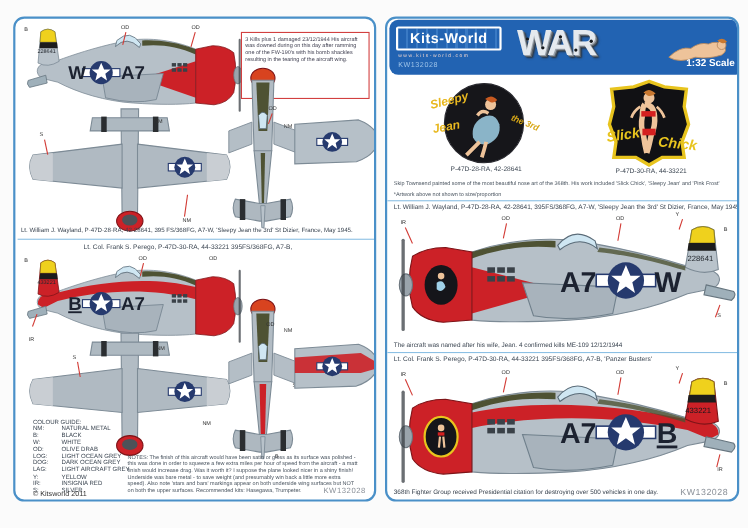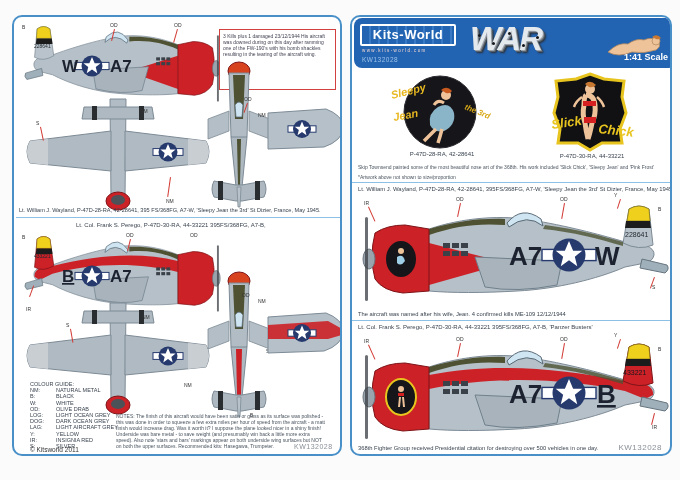--- a/index.html
+++ b/index.html
@@ -15,21 +15,21 @@
   .ann{position:absolute;color:#333;font-size:5px;line-height:5px;}
   .leader{position:absolute;background:#d23a34;width:1px;transform-origin:top left;}
   .divider{position:absolute;height:1px;background:#8cc0e4;}
   
   .hdr{position:absolute;left:2px;top:1px;width:322px;height:50px;background:#2263b2;border-radius:8px;}
   .kw-logo{position:absolute;left:6px;top:6px;width:96px;height:22px;border:2px solid #ffffff;border-radius:2px;
     color:#fff;font-weight:bold;font-size:13px;text-align:center;line-height:18px;letter-spacing:0.5px;
     background:repeating-linear-gradient(90deg,#2263b2 0 7px,#3a7ac4 7px 9px);}
   .kw-url{position:absolute;left:8px;top:30px;color:#f2d7cf;font-size:4.5px;letter-spacing:1.4px;white-space:nowrap;}
   .kw-code{position:absolute;left:8px;top:38px;color:#9cc2e8;font-size:6.5px;letter-spacing:0.5px;}
-  .war{position:absolute;left:116px;top:2px;font-size:33px;font-weight:900;font-style:italic;color:#e4e9ee;
+  .war{position:absolute;left:116px;top:2px;font-size:33px;font-weight:900;color:#e4e9ee;
     text-shadow:1px 1px 0 #9aa2aa,2px 2px 0 #5a6168,3px 3px 2px #2a2f34;letter-spacing:-2px;}
   .birds{position:absolute;left:196px;top:6px;font-family:"DejaVu Serif","Liberation Serif",serif;font-style:italic;
     font-weight:bold;font-size:26px;color:#e03414;text-shadow:0.5px 0.5px 0 #f7c43c,-0.5px -0.5px 0 #f7c43c,1px 2px 2px #5a2000;}
   .scale{position:absolute;right:8px;top:34px;color:#ffffff;font-weight:bold;font-size:9px;}
   .hole{position:absolute;width:3px;height:3px;border-radius:50%;background:#14181c;box-shadow:0.5px 0.5px 0 #fff8;}
   
   .badge-label{position:absolute;color:#3a4450;font-size:6px;white-space:nowrap;text-align:center;}
   
   .redbox{position:absolute;left:205px;top:12px;width:117px;height:61px;border:1px solid #d24040;background:#fff;
     padding:3px;color:#445;font-size:5px;line-height:6px;}
@@ -296,21 +296,21 @@
       <span class="hole" style="left:124px;top:16px;"></span>
         <span class="hole" style="left:138px;top:24px;"></span>
       <span class="hole" style="left:154px;top:14px;"></span>
         <span class="hole" style="left:168px;top:26px;"></span>
       <span class="hole" style="left:182px;top:18px;"></span>
       <svg style="left:252px;top:10px;" width="58" height="34" viewBox="0 0 58 34">
         <path d="M2,24 Q12,14 22,16 Q30,10 38,12 Q46,8 52,14 Q56,18 50,22 Q38,26 26,24 Q12,30 2,24 Z" fill="#eec39a" stroke="#b88a5e" stroke-width="0.8"></path>
         <circle cx="50" cy="13" r="4" fill="#eec39a" stroke="#b88a5e" stroke-width="0.8"></circle>
         <path d="M46,9 Q51,5 55,10 Q53,12 50,11 Z" fill="#c87830"></path>
       </svg>
-      <div class="scale">1:41 Scale</div>
+      <div class="scale">1:32 Scale</div>
     </div>
 
     <svg style="left:28px;top:56px;" width="116" height="78" viewBox="0 0 116 78">
       <circle cx="60" cy="39" r="36" fill="#16161a" stroke="#2a2a30" stroke-width="1"></circle>
       <g>
         <path d="M58,34 Q70,28 74,40 Q76,52 64,58 Q54,60 50,52 Q48,40 58,34 Z" fill="#9fd0e8" opacity="0.85"></path>
         <circle cx="66" cy="22" r="5" fill="#eec39a"></circle>
         <path d="M61,17 Q67,12 72,18 Q70,21 66,20 Z" fill="#c85a20"></path>
         <path d="M56,56 Q48,64 44,68 M62,56 Q60,64 58,70" stroke="#eec39a" stroke-width="3.5" fill="none"></path>
         <path d="M64,30 Q58,26 54,32" stroke="#eec39a" stroke-width="3" fill="none"></path>

